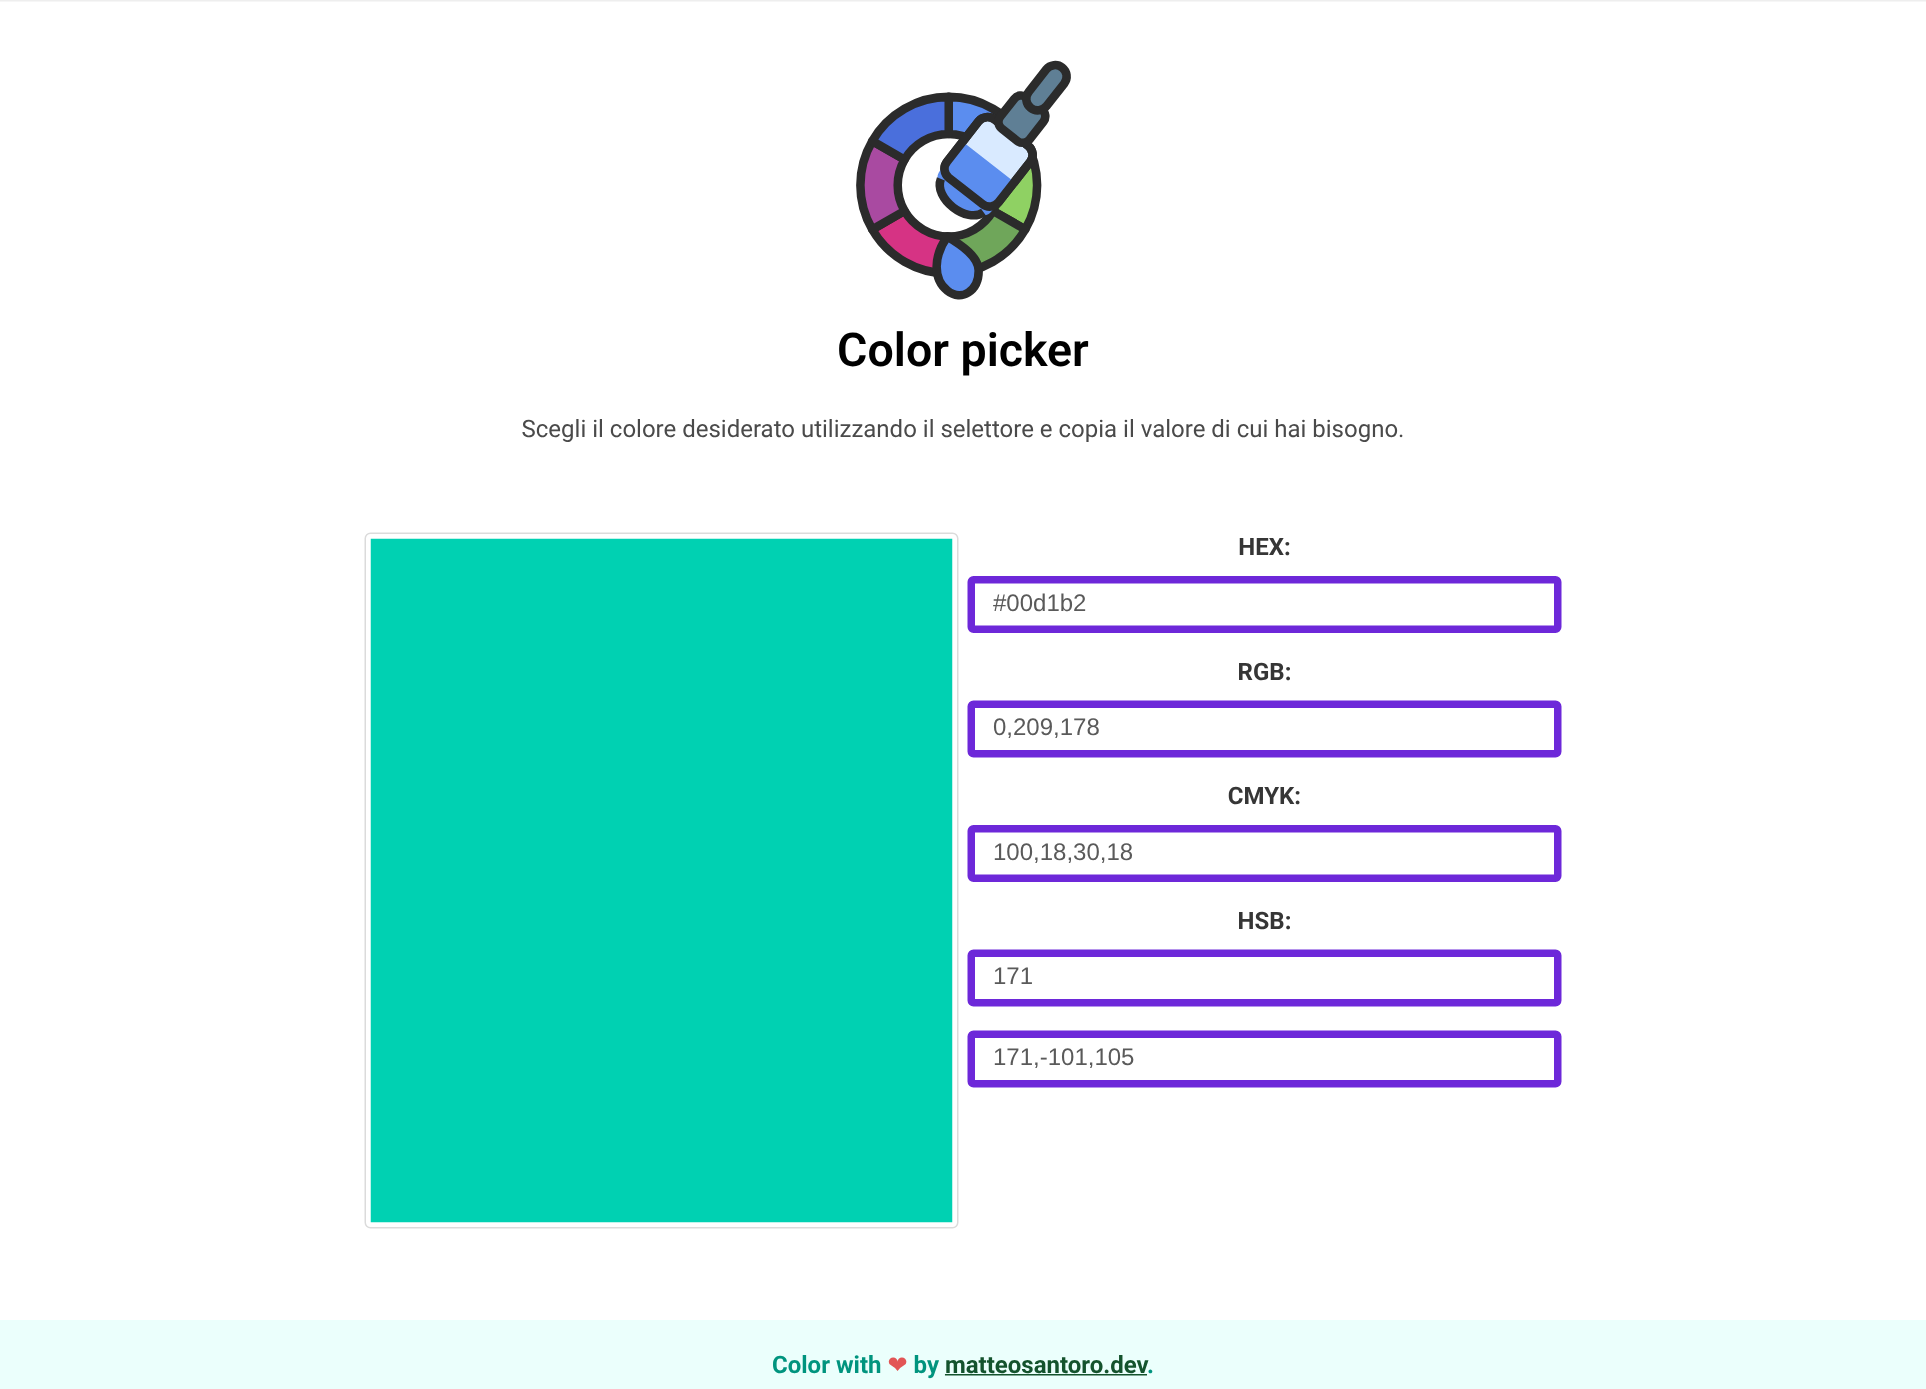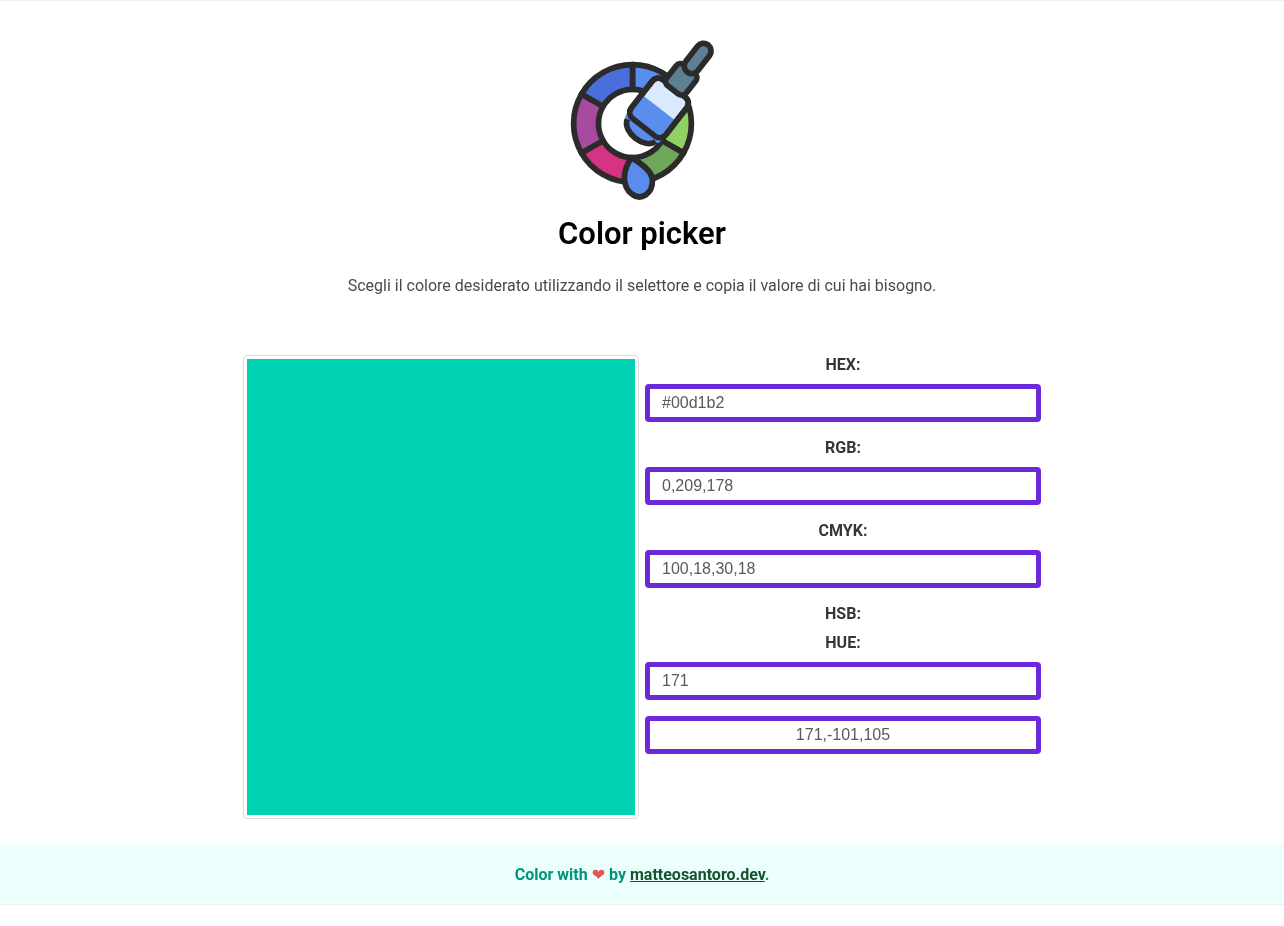--- a/index.html
+++ b/index.html
@@ -32,21 +32,21 @@
     .subtitle {
       font-size: 16px;
       color: #4a4a4a;
       margin-top: 24px;
       margin-bottom: 60px;
     }
     .content {
       display: flex;
       justify-content: center;
       gap: 6px;
-      padding-bottom: 26px;
+      padding-bottom: 61px;
     }
     .color-panel {
       width: 396px;
       height: 464px;
       border: 1px solid #dbdbdb;
       border-radius: 4px;
       padding: 3px;
       background: #fff;
     }
     .color-input {
@@ -84,21 +84,20 @@
       height: 38px;
       border: 5px solid #6d28d9;
       border-radius: 4px;
       color: #5a5a5a;
       background: #fff;
       text-align: left;
       margin-bottom: 16px;
     }
     .values .field-input:last-of-type {
       margin-bottom: 0;
-      text-align: center;
     }
     .footer {
       background: #ebfffc;
       text-align: center;
       padding: 20px 0;
       font-size: 16px;
       font-weight: 700;
       color: #00947e;
     }
     .heart {
@@ -151,21 +150,20 @@
     <input class="field-input" type="text" value="#00d1b2" style="">
 
     <label class="field-label">RGB:</label>
     <input class="field-input" type="text" value="0,209,178" style="">
 
     <label class="field-label">CMYK:</label>
     <input class="field-input" type="text" value="100,18,30,18" style="">
 
     <label class="field-label">HSB:</label>
 
-    <label class="field-label">HUE:</label>
     <input class="field-input" type="text" value="171" style="">
 
     <input class="field-input" type="text" value="171,-101,105" style="">
   </div>
 </div>
 
 <div class="footer">
   <span>Color with</span>
   <span class="heart">❤</span>
   <span>by</span>

